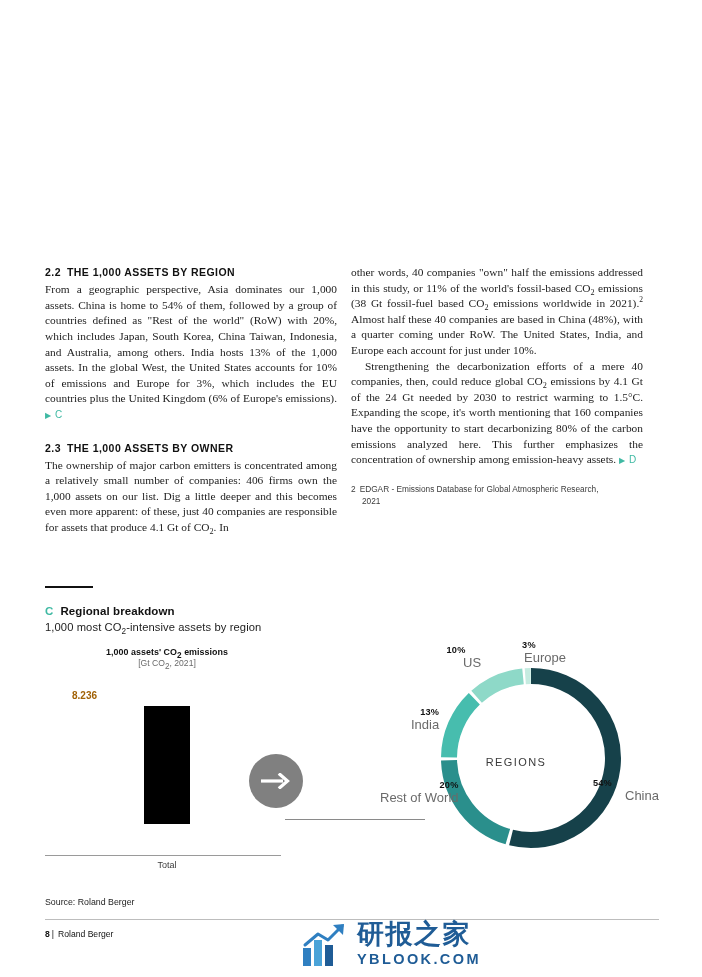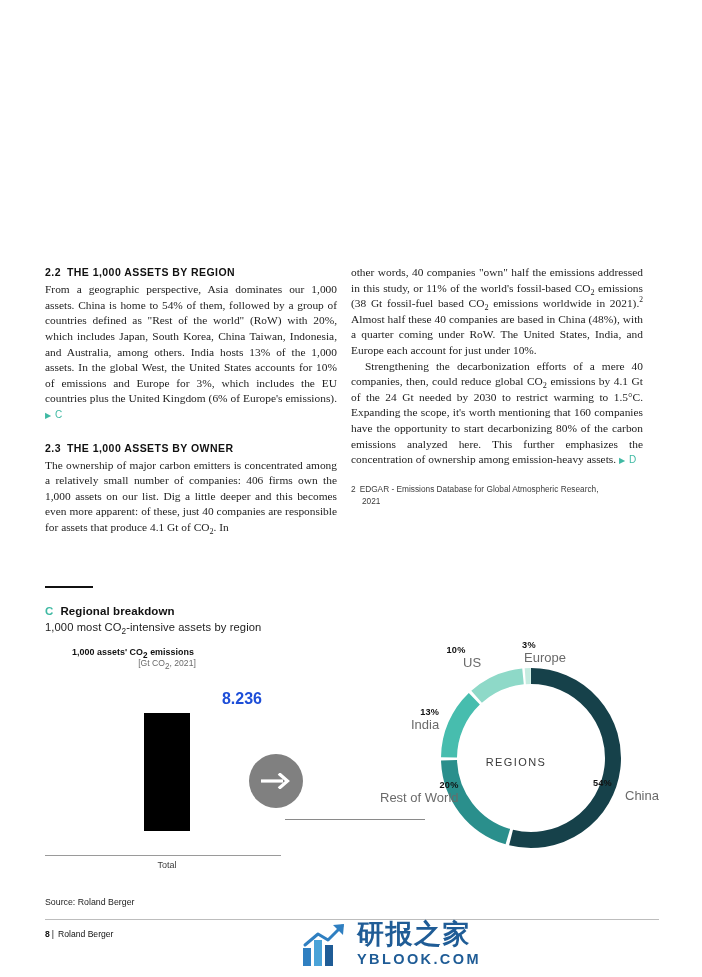--- a/index.html
+++ b/index.html
@@ -129,35 +129,36 @@
     position: absolute;
     left: 27px;
     top: 0;
     width: 190px;
   }
   .bar-title {
     font-family: "Liberation Sans", sans-serif;
     font-weight: bold;
     font-size: 8.9px;
     color: #111111;
+    text-align: center;
     letter-spacing: 0.05px;
   }
   .bar-unit {
     font-family: "Liberation Sans", sans-serif;
     font-size: 8.6px;
     color: #6a6a6a;
     text-align: center;
     margin-top: 1px;
   }
   .bar-value {
     font-family: "Liberation Sans", sans-serif;
     font-weight: bold;
-    font-size: 16px;
-    color: #1d4ed8;
-    text-align: right;
+    font-size: 10px;
+    color: #a16207;
+    text-align: left;
     margin-top: 22px;
   }
   .bar-col {
     width: 46px;
     height: 118px;
     background: #000000;
     margin: 5px auto 0 auto;
   }
   .bar-axis {
     position: absolute;

